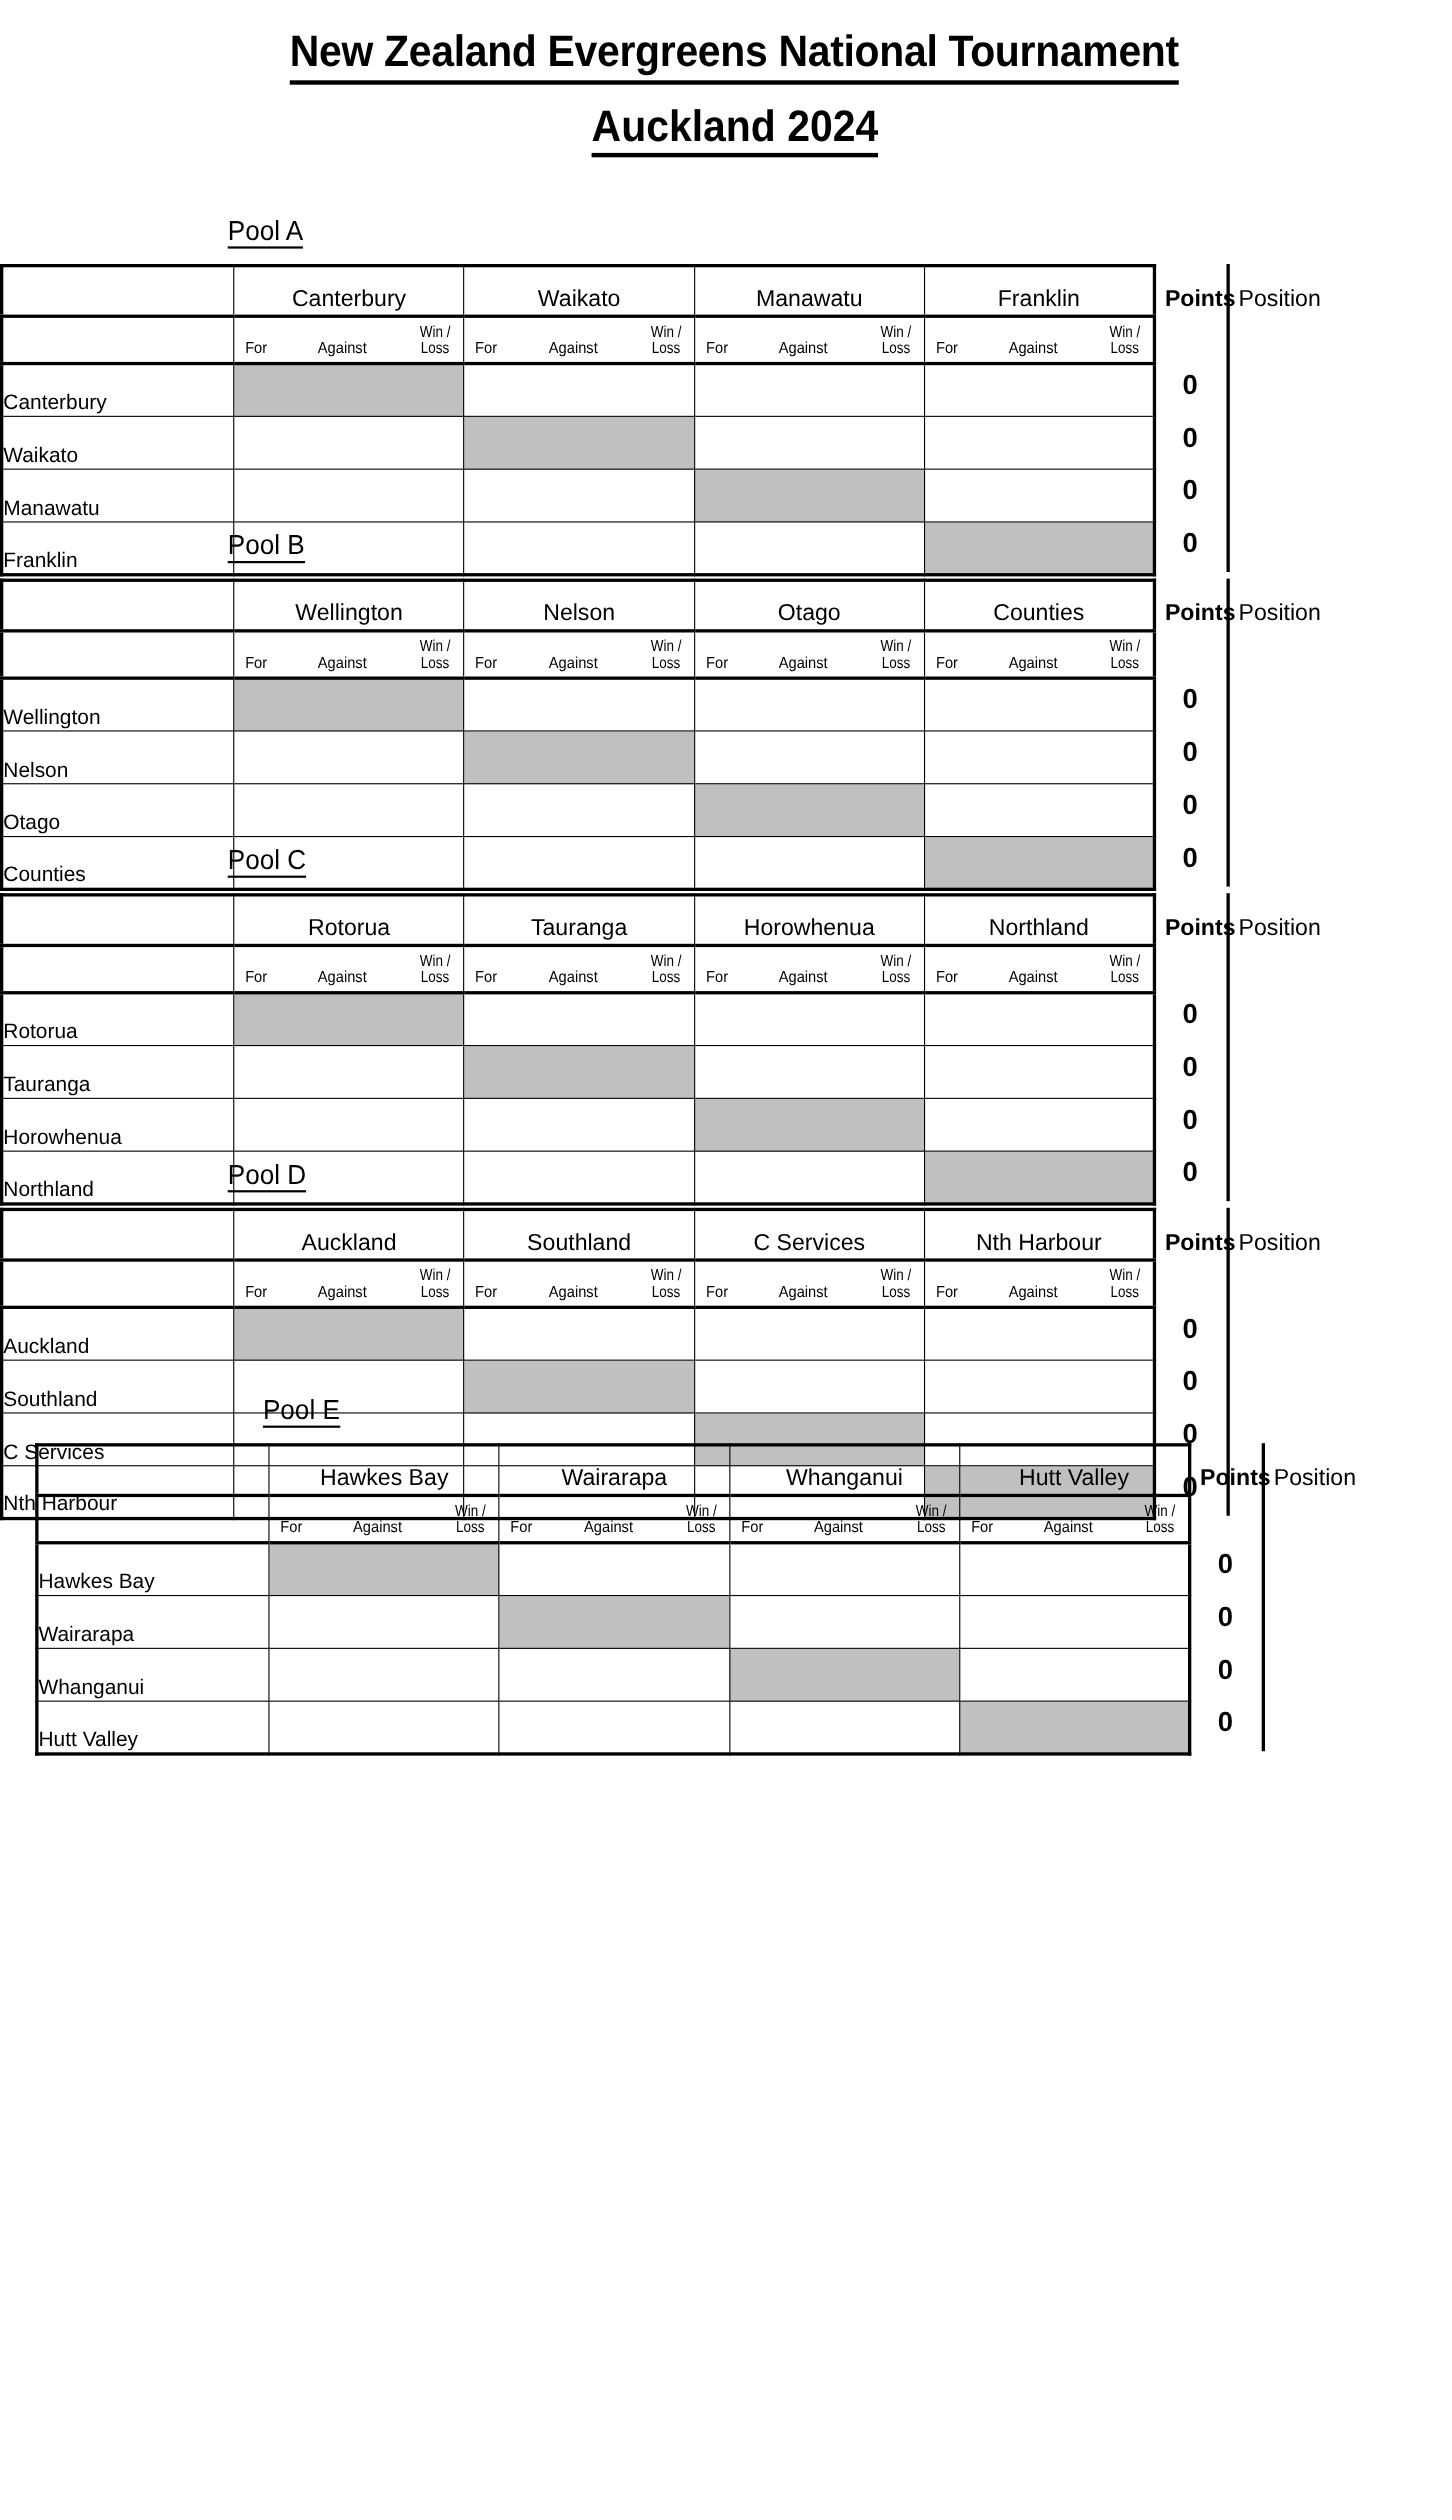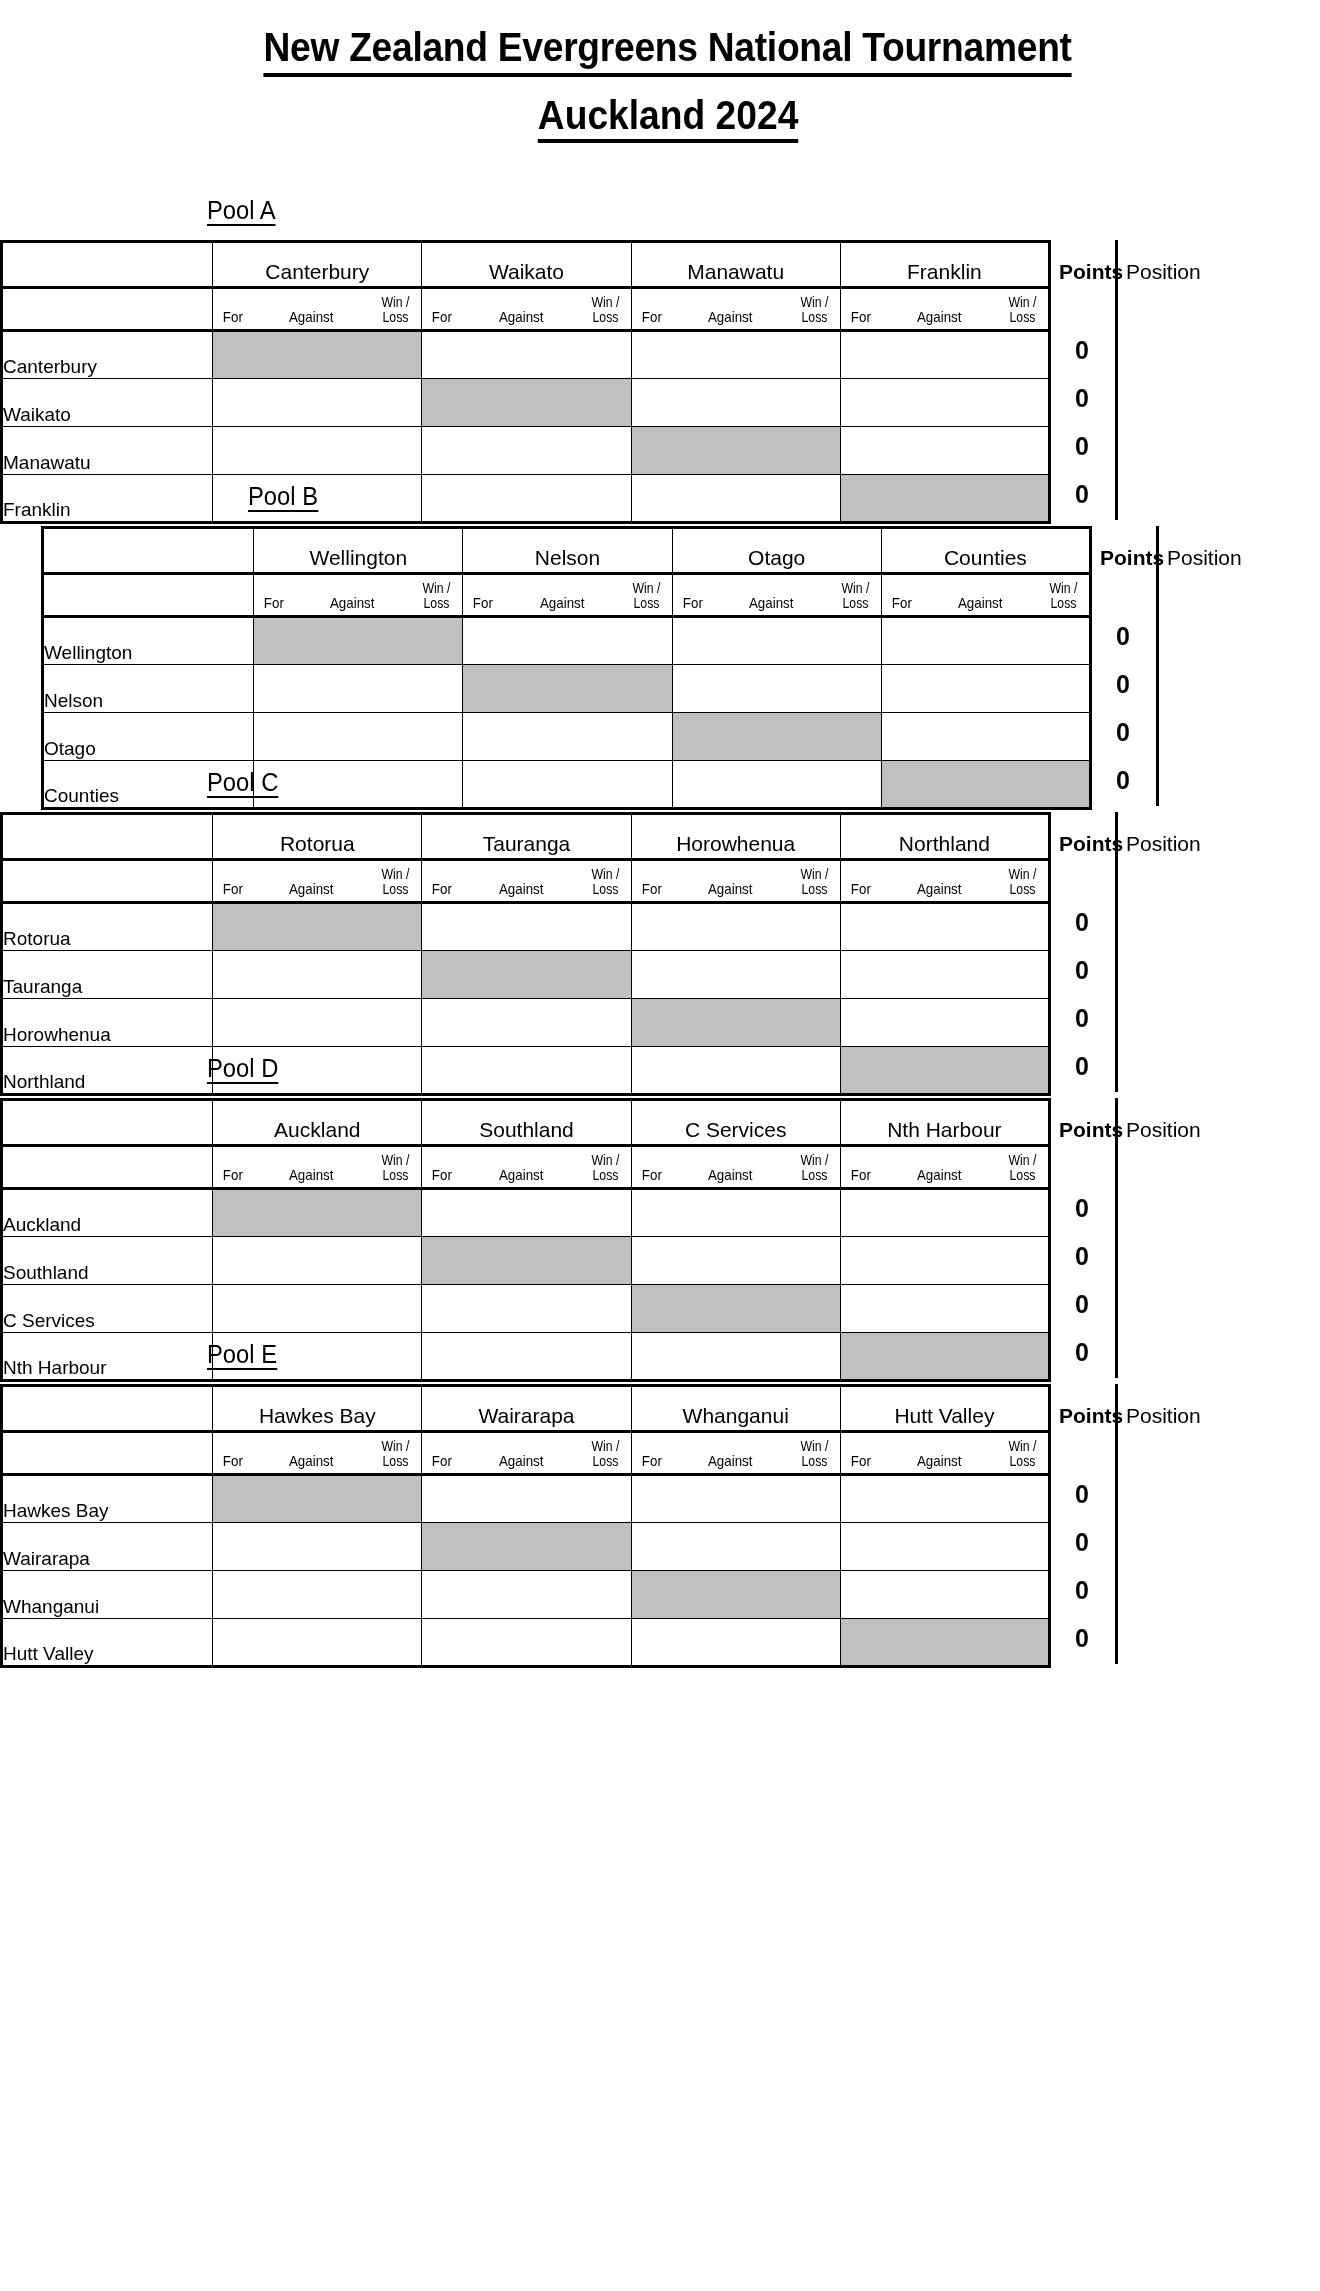--- a/index.html
+++ b/index.html
@@ -304,21 +304,21 @@
           </div>
           <div class="pos-values">
             <div></div>
             <div></div>
             <div></div>
             <div></div>
           </div>
         </div>
       </div>
     </div>
-    <div class="pool-block" style="top: 482px; padding-left: 41px;">
+    <div class="pool-block" style="top: 482px;">
       <div class="pool-label-row"><span class="pool-label">Pool B</span></div>
       <div class="pool-table-wrap">
         <table class="pool">
           <colgroup>
             <col class="c-team">
             <col class="c-opp">
             <col class="c-opp">
             <col class="c-opp">
             <col class="c-opp">
           </colgroup>
@@ -637,21 +637,21 @@
           </div>
           <div class="pos-values">
             <div></div>
             <div></div>
             <div></div>
             <div></div>
           </div>
         </div>
       </div>
     </div>
-    <div class="pool-block" style="top: 1340px;">
+    <div class="pool-block" style="top: 1268px; padding-left: 32px;">
       <div class="pool-label-row"><span class="pool-label">Pool E</span></div>
       <div class="pool-table-wrap">
         <table class="pool">
           <colgroup>
             <col class="c-team">
             <col class="c-opp">
             <col class="c-opp">
             <col class="c-opp">
             <col class="c-opp">
           </colgroup>

